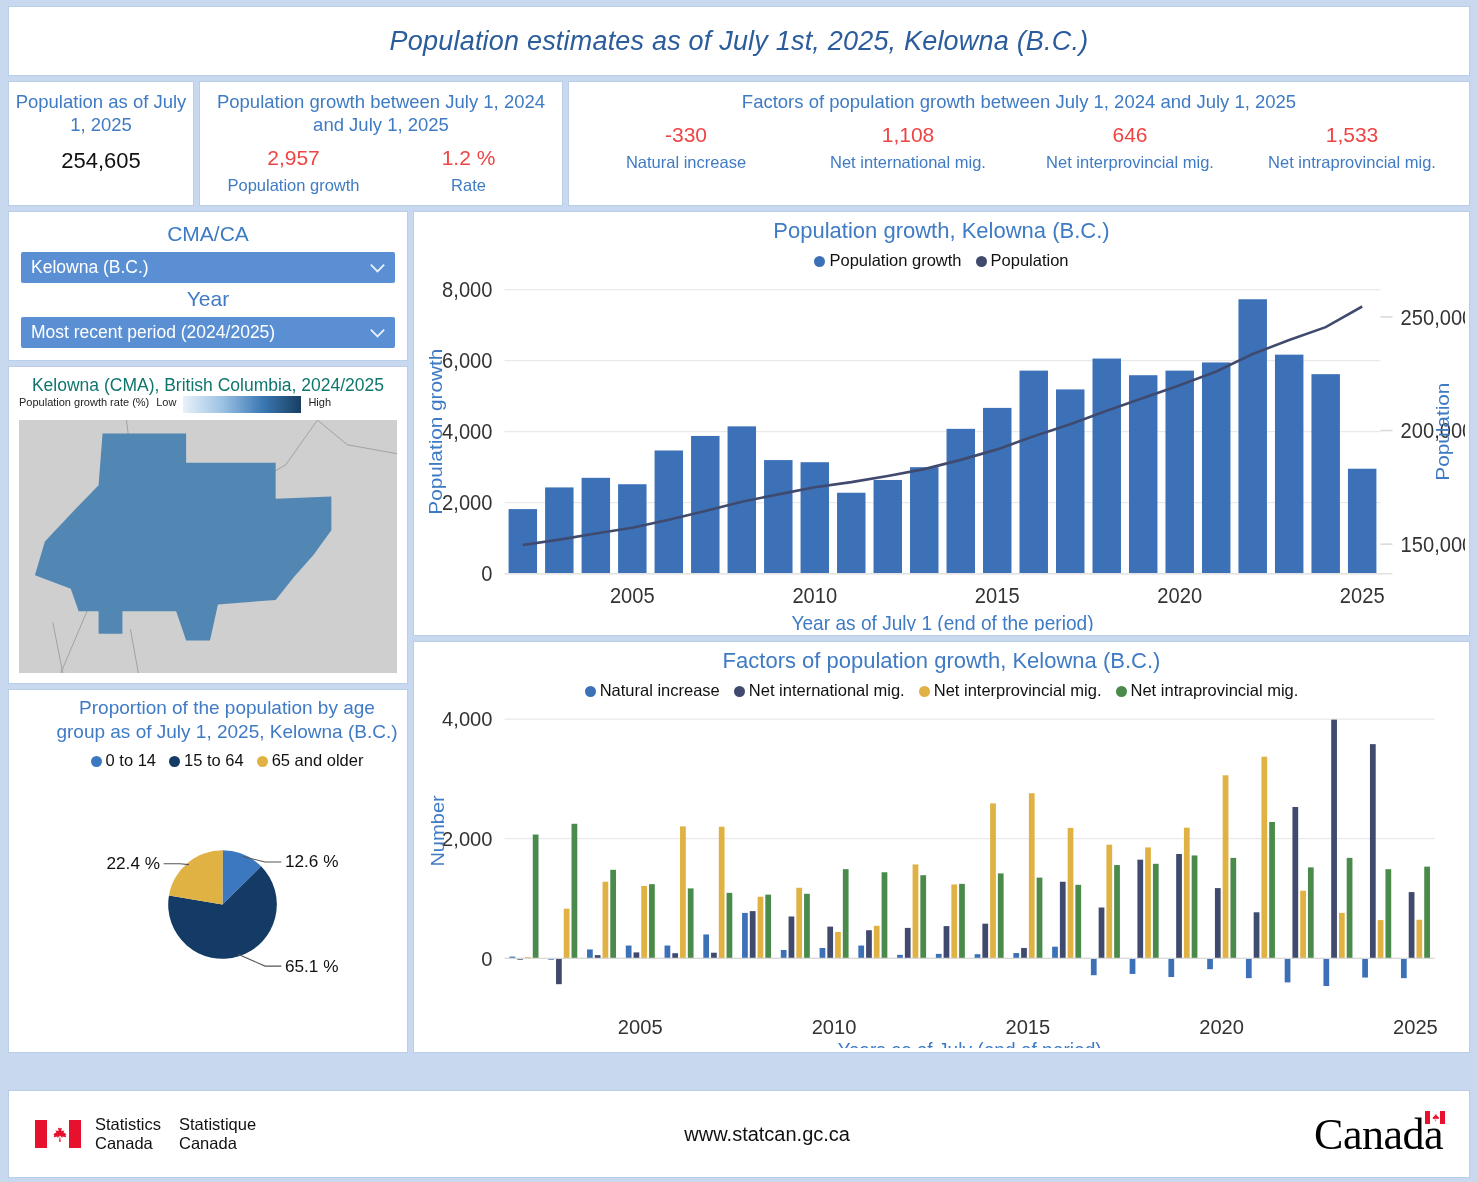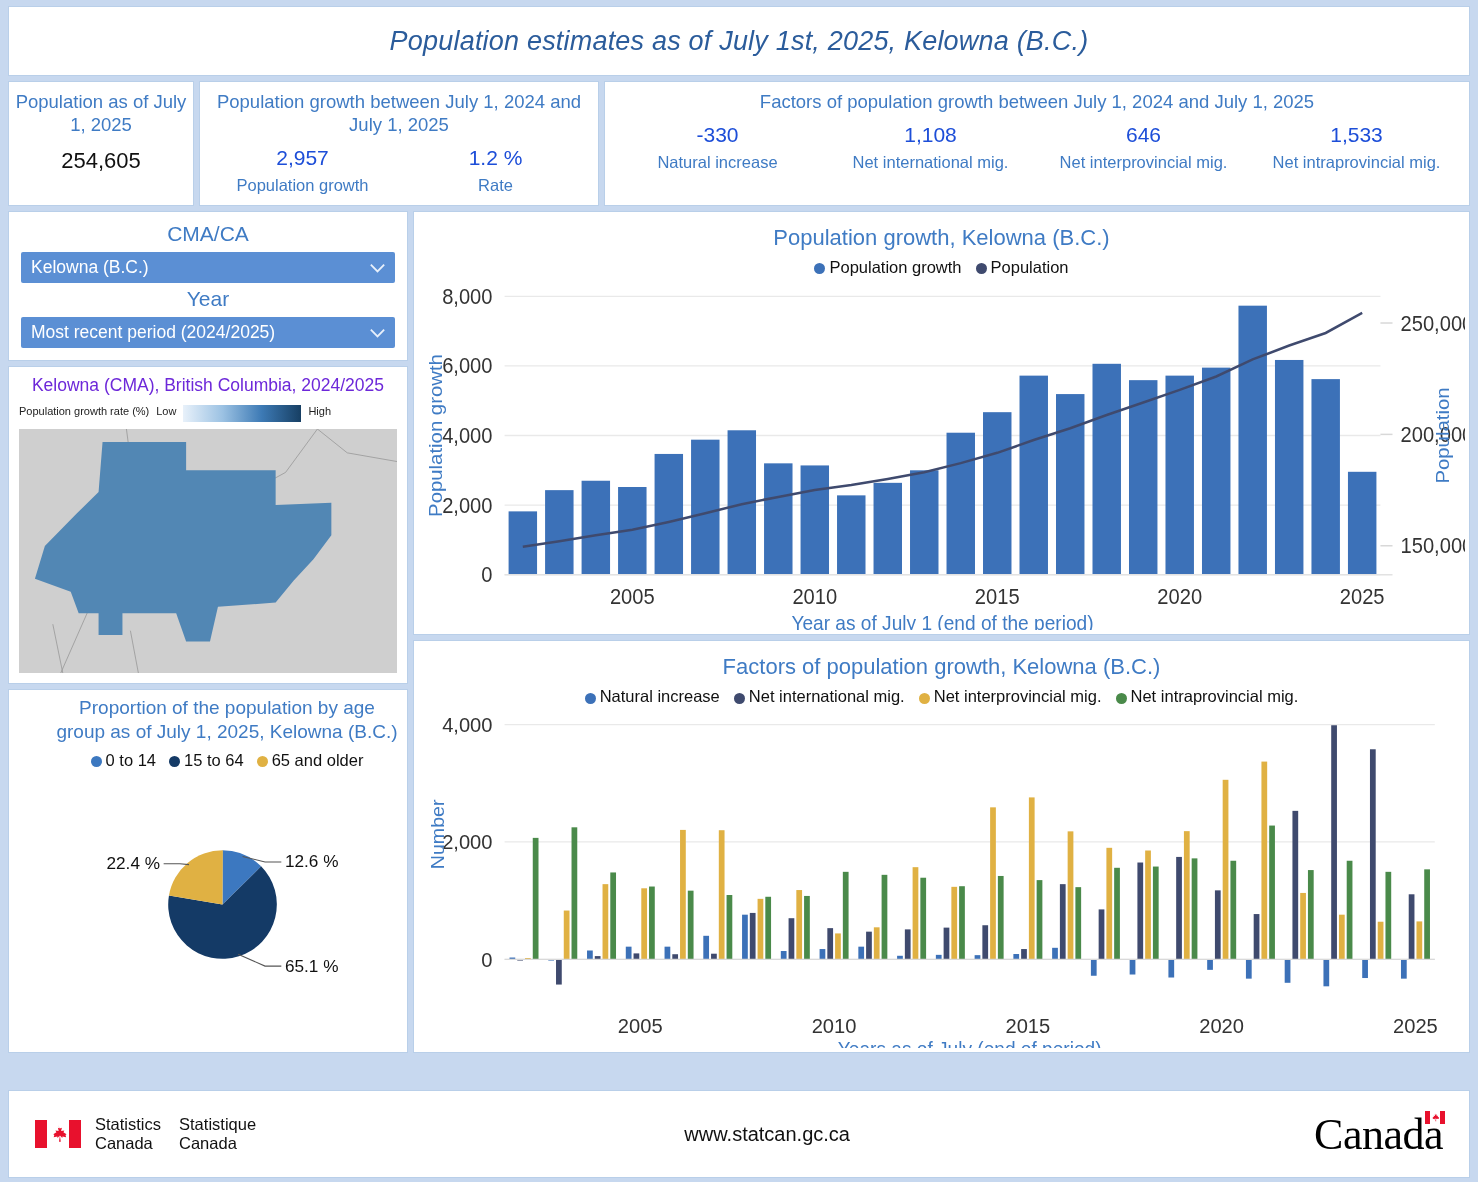--- a/index.html
+++ b/index.html
@@ -6,52 +6,52 @@
   body{width:1478px;height:1182px;font-family:"Liberation Sans",sans-serif;overflow:hidden;}
   .app{width:1478px;height:1182px;box-sizing:border-box;background:#c7d8ef;padding:6px 8px 4px 8px;display:flex;flex-direction:column;gap:5px;}
   .panel{background:#ffffff;border:1px solid #b9cfe9;box-sizing:border-box;}
   
   .title-bar{height:70px;display:flex;align-items:center;justify-content:center;}
   .title-bar .t{font-size:27px;color:#2b5c9b;letter-spacing:.2px;font-style:italic;}
   
   .kpi-row{height:125px;display:flex;gap:5px;border-radius:28px;}
   .kpi{padding:8px 6px 4px 6px;display:flex;flex-direction:column;}
   .kpi-a{width:186px;}
-  .kpi-b{width:400px;}
+  .kpi-b{width:364px;}
   .kpi-c{flex:1;}
   .kpi-h{font-size:18.5px;color:#3f7bc4;text-align:center;line-height:1.25;}
   .kpi-big{font-size:22px;color:#111;text-align:center;margin-top:12px;}
   .kpi-cols{display:flex;margin-top:9px;}
   .kpi-col{flex:1;text-align:center;}
-  .kpi-col .v{font-size:21px;color:#1d4ed8;line-height:1.2;}
+  .kpi-col .v{font-size:21px;color:#ef4444;line-height:1.2;}
   .kpi-col .l{font-size:16.5px;color:#3f7bc4;margin-top:6px;}
   
   .body-row{flex:1;display:flex;gap:5px;min-height:0;}
   .left-col{width:400px;display:flex;flex-direction:column;gap:5px;}
   .right-col{flex:1;display:flex;flex-direction:column;gap:5px;min-width:0;}
   
   .filters{padding:6px 12px 12px 12px;}
   .f-label{font-size:21px;color:#3f7bc4;text-align:center;margin:4px 0 6px 0;}
   .dd{background:#5b8fd4;color:#fff;font-size:17.5px;height:31px;border-radius:2px;
       display:flex;align-items:center;justify-content:space-between;padding:0 9px 0 10px;cursor:pointer;}
   .chev{width:17px;height:10px;}
   
   .mapbox{padding:8px 10px 10px 10px;display:flex;flex-direction:column;}
-  .map-title{font-size:17.5px;color:#6d28d9;text-align:center;margin-bottom:9px;}
+  .map-title{font-size:17.5px;color:#0f766e;text-align:center;}
   .legend-row{display:flex;align-items:flex-start;gap:7px;font-size:11px;color:#222;margin-bottom:7px;}
   .ramp{width:118px;height:17px;background:linear-gradient(to right,#e8f1fa,#9cc2e3,#3d7ab5,#173f63);}
   .mapcanvas{flex:1;background:#cfcfcf;position:relative;overflow:hidden;min-height:0;}
   
   .piebox{padding:6px 8px 8px 8px;display:flex;flex-direction:column;}
   .pie-title{font-size:19px;color:#3f7bc4;text-align:center;line-height:1.25;}
   .pie-legend{display:flex;justify-content:center;gap:13px;margin-top:7px;font-size:16.5px;color:#111;}
   .pie-legend span.dot{width:11px;height:11px;border-radius:50%;display:inline-block;margin-right:4px;vertical-align:middle;}
   .pie-wrap{flex:1;position:relative;min-height:0;}
   
-  .chart{padding:13px 4px 4px 4px;display:flex;flex-direction:column;min-height:0;}
+  .chart{padding:6px 4px 4px 4px;display:flex;flex-direction:column;min-height:0;}
   .c-title{font-size:22px;color:#3f7bc4;text-align:center;}
   .c-legend{display:flex;justify-content:center;gap:14px;margin-top:7px;font-size:16.5px;color:#111;}
   .c-legend .dot{width:11px;height:11px;border-radius:50%;display:inline-block;margin-right:4px;vertical-align:middle;}
   .c-canvas{flex:1;position:relative;min-height:0;}
   
   .footer{height:88px;display:flex;align-items:center;padding:0 26px;margin-top:32px;}
   .f-left{display:flex;align-items:center;gap:14px;width:34%;}
   .flag{width:46px;height:28px;position:relative;}
   .wordmark{font-size:16.5px;color:#111;line-height:1.18;display:flex;gap:18px;}
   .f-mid{flex:1;text-align:center;font-size:20px;color:#111;}

